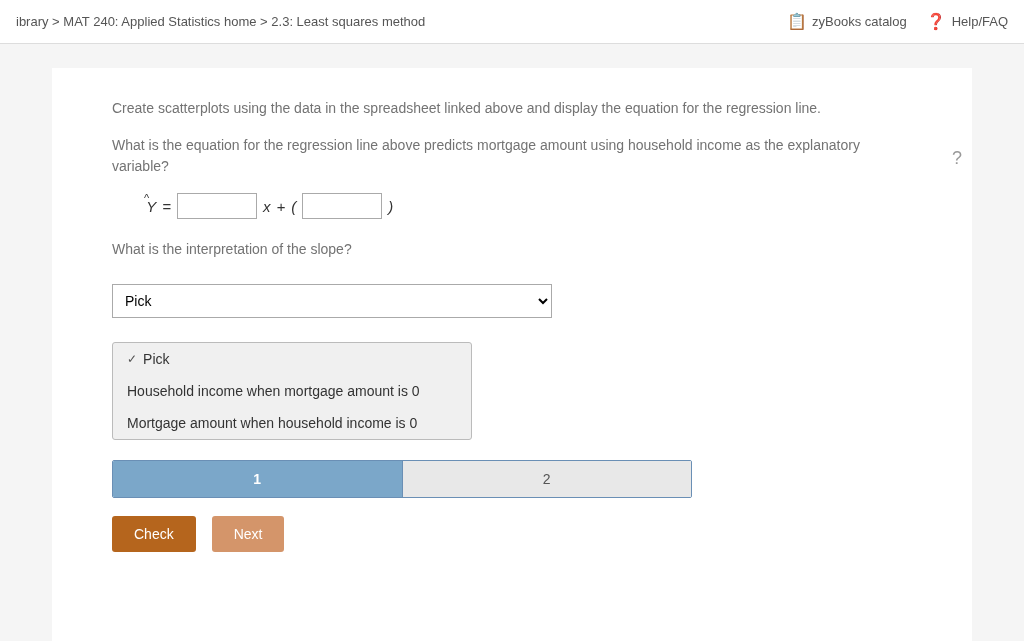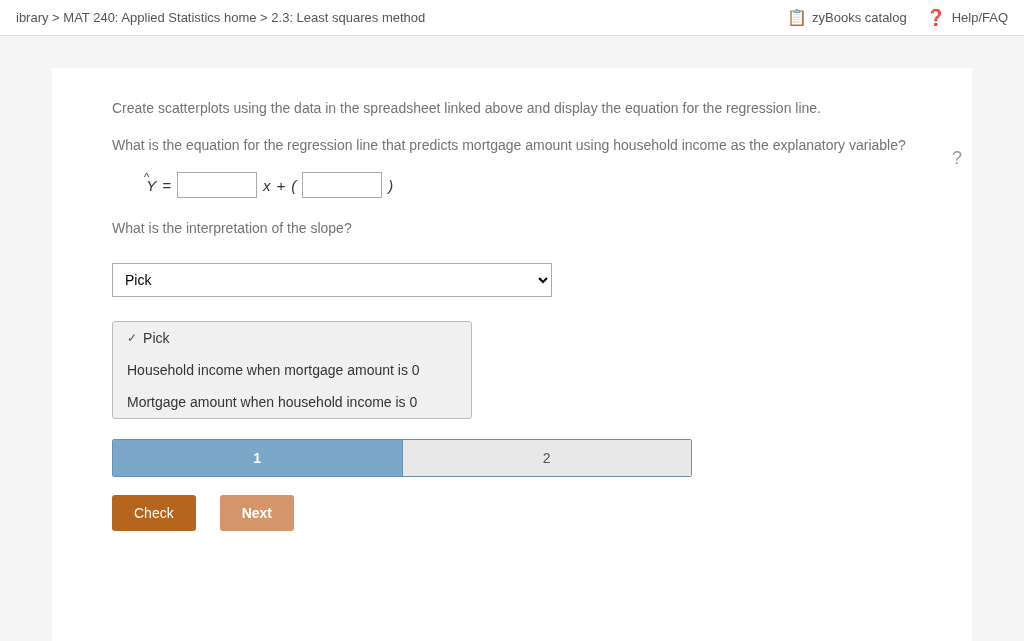--- a/index.html
+++ b/index.html
@@ -11,21 +11,21 @@
     }
 
     
     .topbar {
       display: flex;
       align-items: center;
       justify-content: space-between;
       background: #fff;
       border-bottom: 1px solid #ddd;
       padding: 0 16px;
-      height: 36px;
+      height: 44px;
       position: fixed;
       top: 0;
       left: 0;
       right: 0;
       z-index: 100;
     }
     .topbar-left {
       font-size: 13px;
       color: #555;
     }
@@ -156,42 +156,41 @@
       align-items: center;
       justify-content: center;
       color: #555;
       font-size: 14px;
       border-left: 1px solid #6a8fb5;
     }
 
     
     .buttons-row {
       display: flex;
-      gap: 24px;
+      gap: 16px;
       margin-top: 18px;
       align-items: center;
     }
     .btn-check {
       background: #b5651d;
       color: #fff;
       border: none;
       padding: 10px 22px;
       font-size: 14px;
       cursor: pointer;
       border-radius: 3px;
     }
     .btn-next {
       background: #d4956a;
       color: #fff;
       border: none;
       padding: 10px 22px;
       font-size: 14px;
       cursor: pointer;
       border-radius: 3px;
-      font-weight: bold;
     }
 
     
     .hat-y {
       display: inline-block;
       position: relative;
       font-style: italic;
       font-size: 15px;
     }
     .hat-y::before {
@@ -231,21 +230,21 @@
 
 <div class="main-wrapper">
   <div class="content-area">
 
     <span class="side-question-mark">?</span>
 
     
     <p class="question-text">Create scatterplots using the data in the spreadsheet linked above and display the equation for the regression line.</p>
 
     
-    <p class="question-text">What is the equation for the regression line that predicts mortgage amount using household income as the explanatory variable?</p>
+    <p class="question-text">What is the equation for the regression line above predicts mortgage amount using household income as the explanatory variable?</p>
 
     
     <div class="equation-row">
       <span class="hat-y math-symbol">&nbsp;Y</span>
       <span class="math-symbol">=</span>
       <input type="text" class="eq-input" value="" style="">
       <span class="math-symbol"><em>x</em></span>
       <span class="math-symbol">+</span>
       <span class="math-symbol">(</span>
       <input type="text" class="eq-input-narrow" value="" style="">

